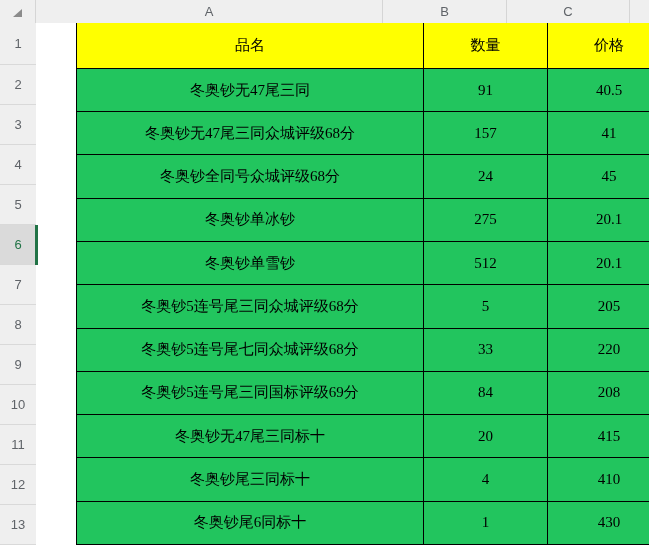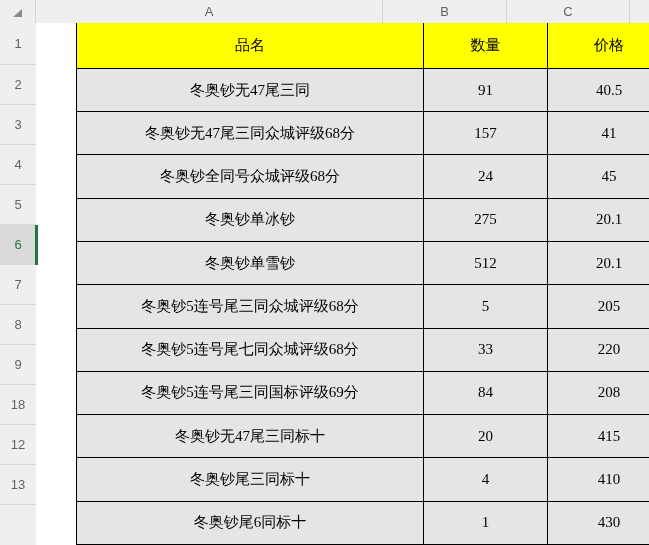--- a/index.html
+++ b/index.html
@@ -42,21 +42,21 @@
   table.grid { border-collapse: collapse; table-layout: fixed; width: 594px; flex: none; margin-left: 40px; }
   table.grid col.c-name  { width: 347px; }
   table.grid col.c-qty   { width: 124px; }
   table.grid col.c-price { width: 123px; }
   table.grid td, table.grid th {
     border: 1.5px solid #000;
     text-align: center; vertical-align: middle;
     font-family: "Liberation Serif", "DejaVu Serif", serif;
     font-size: 15px; font-weight: normal; color: #000;
     white-space: nowrap; overflow: hidden; padding: 0;
-    background: #e5e5e5; cursor: cell;
+    background: #22c55e; cursor: cell;
   }
   table.grid tr { height: 40px; }
   table.grid tr.hdr-row { height: 42px; }
   table.grid tr.hdr-row th { background: #ffff00; border-top: none; }
 
   
   .gutter { width: 19px; flex: none; display: flex; flex-direction: column; background: #fff; }
   .gutter .gcell { flex: none; height: 40px; border-bottom: 1px solid #e4e4e4; }
   .gutter .gcell.g1 { height: 42px; }
 
@@ -86,21 +86,22 @@
     <div class="row-headers">
       <div class="rcell r1">1</div>
       <div class="rcell">2</div>
       <div class="rcell">3</div>
       <div class="rcell">4</div>
       <div class="rcell">5</div>
       <div class="rcell selected">6</div>
       <div class="rcell">7</div>
       <div class="rcell">8</div>
       <div class="rcell">9</div>
-      <div class="rcell">18</div>
+      <div class="rcell">10</div>
+      <div class="rcell">11</div>
       <div class="rcell">12</div>
       <div class="rcell">13</div>
     </div>
 
     <table class="grid">
       <colgroup>
           <col class="c-name">
           <col class="c-qty">
           <col class="c-price">
         </colgroup>

